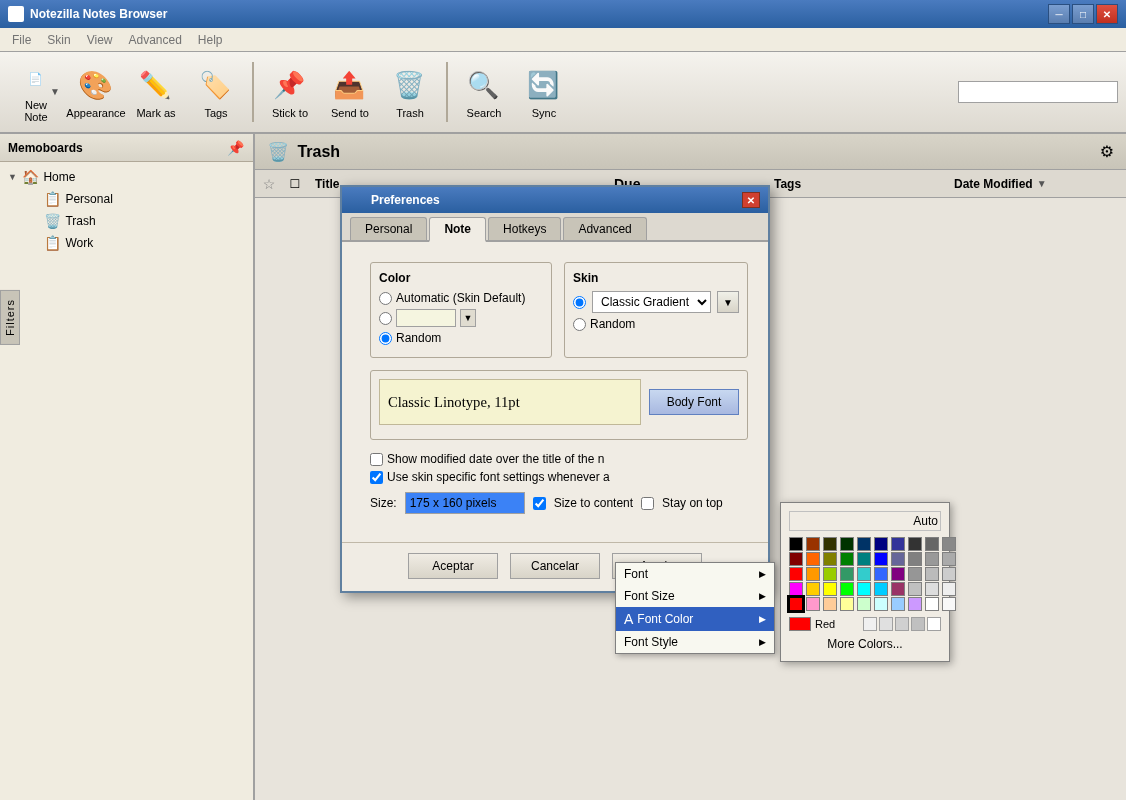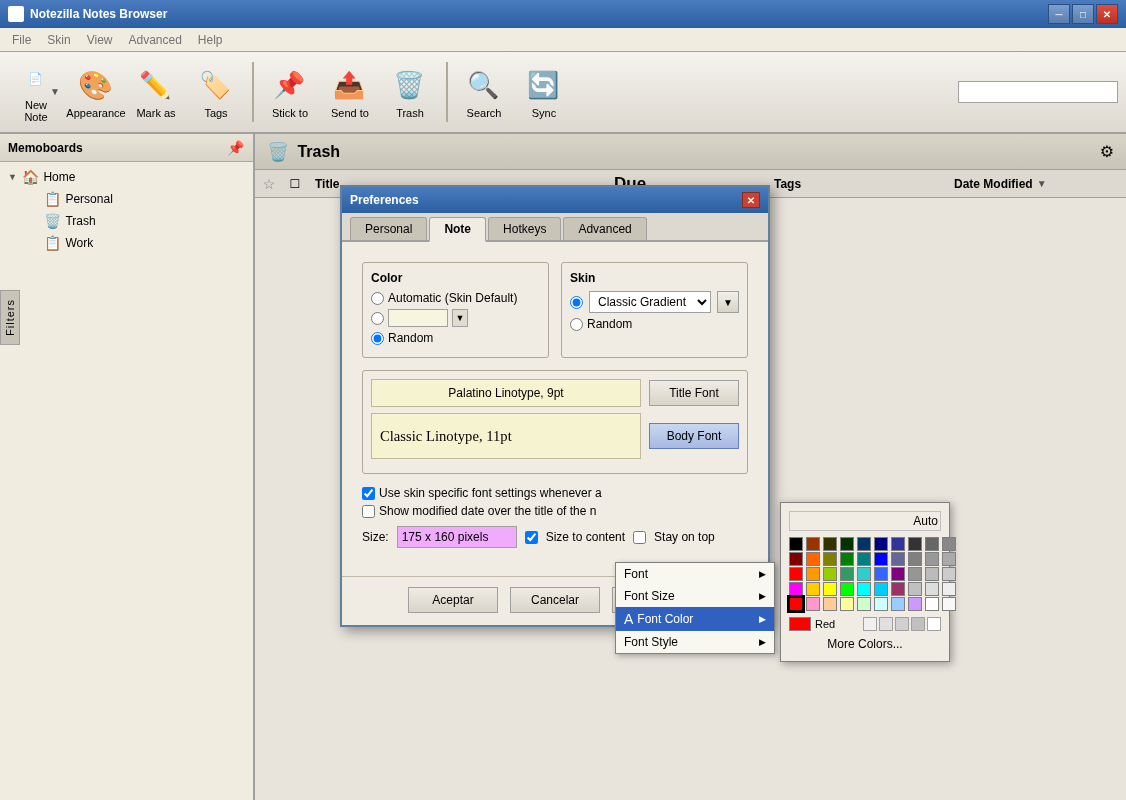--- a/index.html
+++ b/index.html
@@ -141,21 +141,21 @@
     .content-table-header {
       display: flex;
       background: #ddd9d0;
       border-bottom: 1px solid #a0a0a0;
       height: 28px;
       align-items: center;
     }
     .col-star { width: 28px; text-align: center; font-size: 14px; }
     .col-check { width: 24px; text-align: center; }
     .col-title { flex: 1; padding: 0 8px; font-size: 12px; font-weight: bold; }
-    .col-due { width: 160px; padding: 0 8px; font-size: 17px; font-weight: bold; }
+    .col-due { width: 160px; padding: 0 8px; font-size: 14px; font-weight: bold; }
     .col-tags { width: 180px; padding: 0 8px; font-size: 12px; font-weight: bold; }
     .col-date { width: 180px; padding: 0 8px; font-size: 12px; font-weight: bold; display: flex; align-items: center; gap: 4px; }
 
     
     .dialog-overlay {
       position: absolute;
       top: 0; left: 0;
       width: 100%; height: 100%;
       z-index: 100;
     }
@@ -171,21 +171,21 @@
     .dialog-title-bar {
       background: linear-gradient(to bottom, #4a7bbf, #2a5fa0);
       height: 26px;
       display: flex;
       align-items: center;
       padding: 0 8px;
       color: white;
       font-weight: bold;
       font-size: 12px;
     }
-    .dialog-title-bar .dialog-title { flex: 1; }
+    .dialog-title-bar .dialog-title { flex: 1; margin-left: 21px; }
     .dialog-close-btn {
       width: 18px; height: 16px; background: #d04030;
       border: 1px solid #803020; color: white; font-size: 10px;
       cursor: pointer; display: flex; align-items: center; justify-content: center;
     }
     .dialog-tabs {
       display: flex;
       background: #ddd9d0;
       border-bottom: 2px solid #a0a0a0;
       padding: 4px 8px 0;
@@ -199,21 +199,21 @@
       cursor: pointer;
       font-size: 12px;
       border-radius: 3px 3px 0 0;
     }
     .dialog-tab.active {
       background: #f0ece4;
       border-bottom: 2px solid #f0ece4;
       margin-bottom: -2px;
       font-weight: bold;
     }
-    .dialog-content { padding: 20px; }
+    .dialog-content { padding: 20px; margin-left: 8px; }
 
     
     .prefs-row { display: flex; gap: 12px; margin-bottom: 12px; }
     .prefs-group {
       border: 1px solid #b0a898;
       border-radius: 3px;
       padding: 8px;
       flex: 1;
     }
     .prefs-group-label {
@@ -306,21 +306,21 @@
     .checkbox-row {
       display: flex; align-items: center; gap: 4px;
       margin-bottom: 4px; font-size: 12px;
     }
     .checkbox-row input { margin: 0; cursor: pointer; }
 
     
     .size-row { display: flex; align-items: center; gap: 8px; margin: 8px 0; }
     .size-input {
       width: 120px; height: 22px; border: 1px solid #a0a0a0;
-      background: #f0abfc; padding: 0 4px; font-size: 12px;
+      background: #3b82f6; padding: 0 4px; font-size: 12px;
     }
 
     
     .trans-row { display: flex; align-items: center; gap: 8px; }
     .trans-select {
       width: 90px; height: 22px;
       border: 1px solid #a0a0a0;
       background: white; padding: 0 4px;
       font-size: 12px;
     }
@@ -595,44 +595,36 @@
           </div>
           <div class="radio-row">
             <input type="radio" name="skin" style="">
             <label>Random</label>
           </div>
         </div>
       </div>
 
       <div class="title-body-group">
         <div class="font-row">
-          <div class="font-preview-title">
-            <span>Palatino Linotype, 9pt</span>
-          </div>
-          <div class="font-btn">
-            <span>Title Font</span>
-          </div>
-        </div>
-        <div class="font-row">
           <div class="font-preview-body">
             <span style="font-size:11pt;font-family:'Palatino Linotype',serif;">Classic Linotype, 11pt</span>
           </div>
           <div class="font-btn active">
             <span>Body Font</span>
           </div>
         </div>
       </div>
 
       <div class="checkbox-row">
+        <input type="checkbox" style="">
+        <label>Show modified date over the title of the n</label>
+      </div>
+      <div class="checkbox-row">
         <input type="checkbox" checked="" style="">
         <label>Use skin specific font settings whenever a</label>
-      </div>
-      <div class="checkbox-row">
-        <input type="checkbox" style="">
-        <label>Show modified date over the title of the n</label>
       </div>
 
       <div class="size-row">
         <span>Size:</span>
         <input type="text" class="size-input" value="175 x 160 pixels" style="">
         <input type="checkbox" checked="" style="">
         <label>Size to content</label>
         <input type="checkbox" style="">
         <label>Stay on top</label>
       </div>

